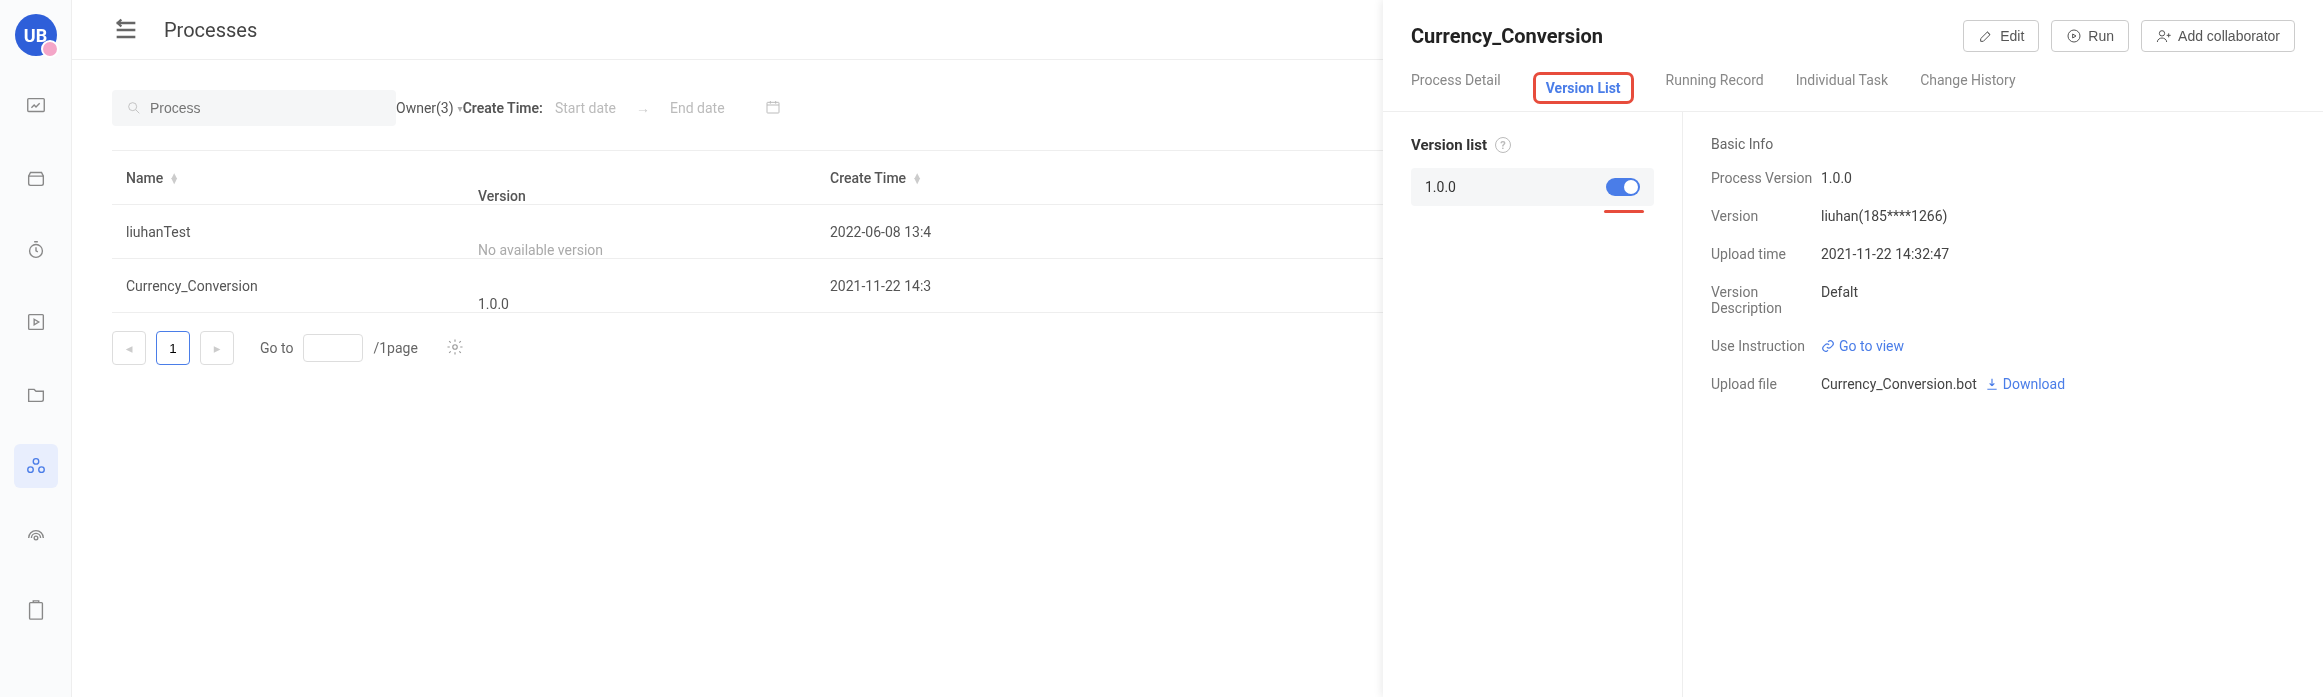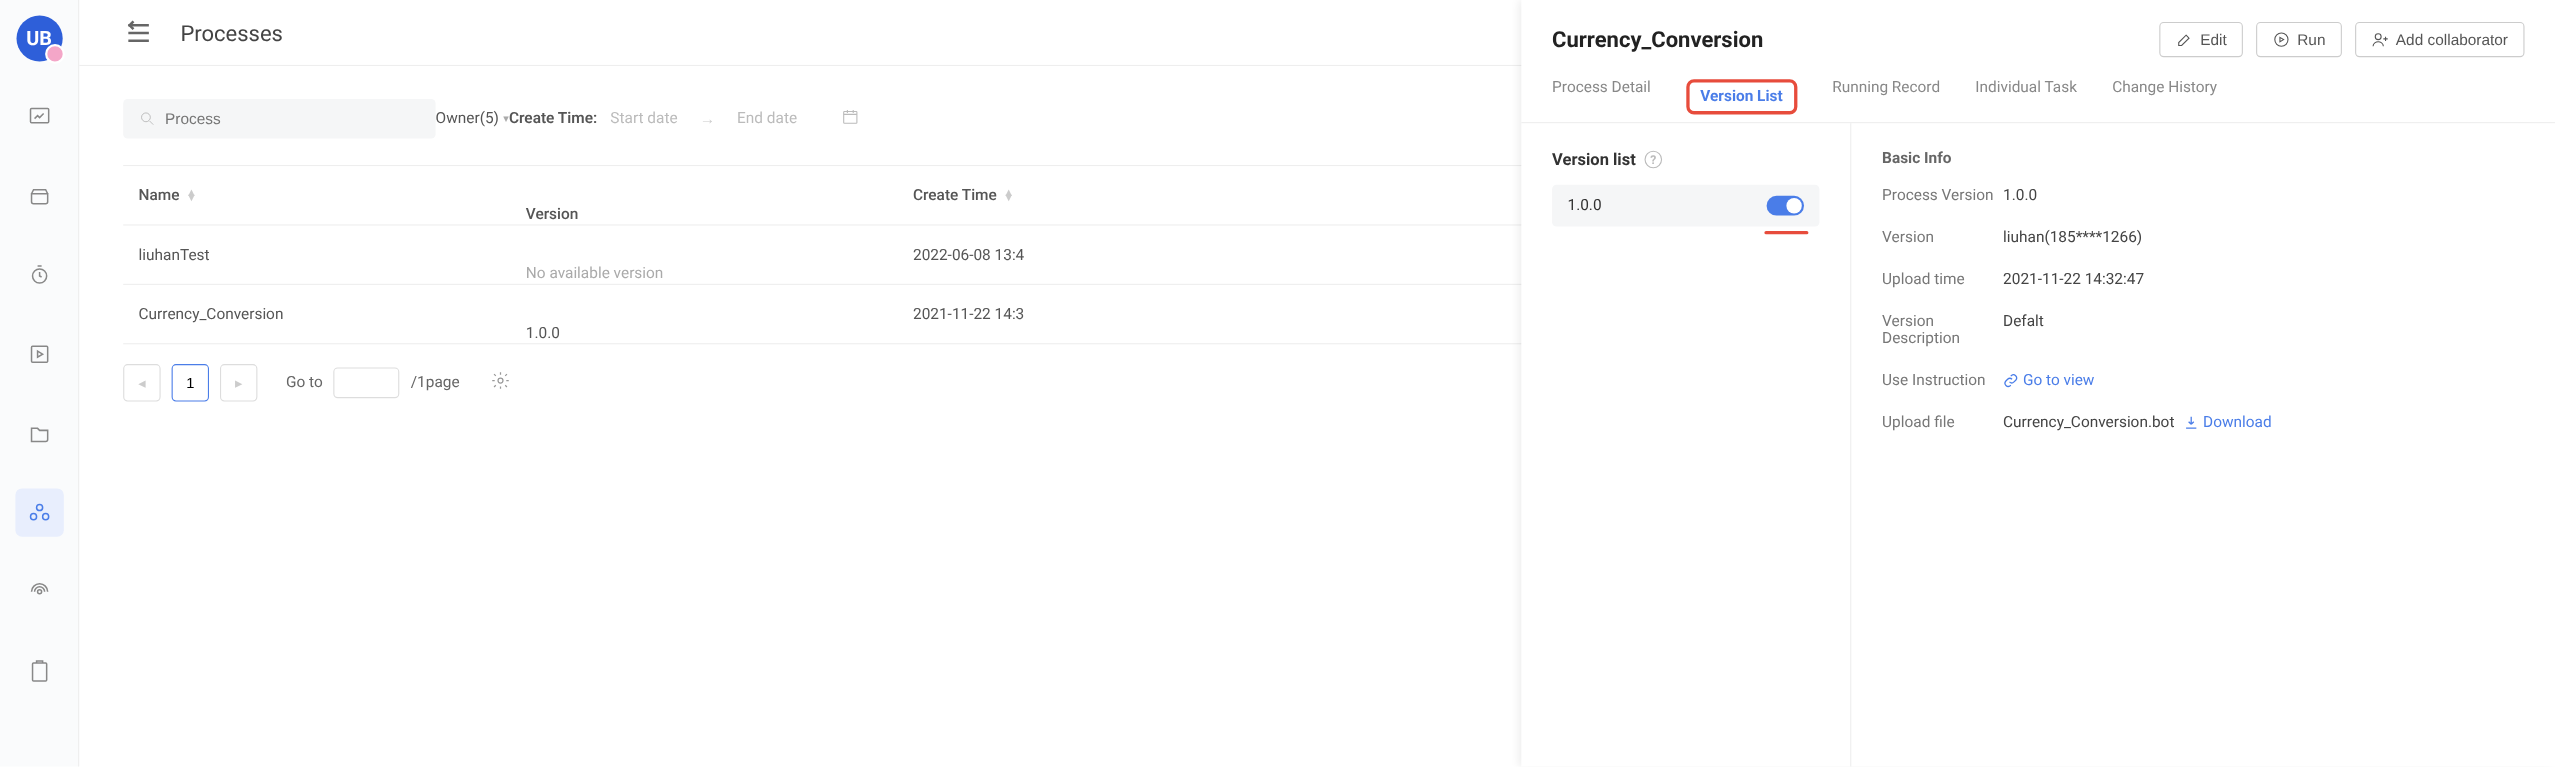--- a/index.html
+++ b/index.html
@@ -20,21 +20,21 @@
 .search-box { width: 284px; height: 36px; background: #f5f6f7; border-radius: 4px; display: flex; align-items: center; padding: 0 14px; gap: 8px; }
 .search-box svg { width: 16px; height: 16px; stroke: #aaa; fill: none; }
 .search-box input { border: none; background: transparent; outline: none; flex: 1; font-size: 14px; color: #888; }
 .owner-filter { font-size: 14px; color: #555; cursor: pointer; display: flex; align-items: center; gap: 4px; }
 .createtime-filter { display: flex; align-items: center; gap: 12px; font-size: 14px; color: #555; }
 .createtime-filter .label { font-weight: 600; }
 .date-range { display: flex; align-items: center; gap: 20px; color: #bbb; }
 .date-range .arrow { color: #ccc; }
 .cal-icon { color: #bbb; margin-left: 20px; }
 .table { border-top: 1px solid #eee; }
-.table-head, .table-row { display: flex; height: 54px; border-bottom: 1px solid #eee; padding: 0 14px; }
+.table-head, .table-row { display: flex; align-items: center; height: 54px; border-bottom: 1px solid #eee; padding: 0 14px; }
 .table-head { color: #555; font-size: 14px; font-weight: 500; }
 .col-name { width: 352px; display: flex; align-items: center; gap: 6px; }
 .col-version { width: 352px; margin-top: 36px; }
 .col-create { width: 180px; display: flex; align-items: center; gap: 6px; }
 .sorter { display: inline-flex; flex-direction: column; line-height: 5px; font-size: 10px; color: #ccc; }
 .table-row { color: #555; font-size: 14px; }
 .muted { color: #aaa; }
 .pagination { display: flex; align-items: center; gap: 10px; margin-top: 18px; font-size: 14px; color: #666; }
 .pg-btn { width: 34px; height: 34px; border: 1px solid #ddd; border-radius: 4px; display: flex; align-items: center; justify-content: center; color: #ccc; cursor: pointer; background: #fff; }
 .pg-input { width: 34px; height: 34px; border: 1px solid #4a7de8; border-radius: 4px; text-align: center; outline: none; }
@@ -51,21 +51,21 @@
 .tab-highlight { border: 3px solid #e74c3c; border-radius: 7px; padding: 5px 10px; margin-bottom: 7px; color: #4a7de8; font-weight: 700; }
 .panel-body { display: flex; flex: 1; }
 .version-col { width: 300px; padding: 24px 28px; border-right: 1px solid #eee; }
 .version-list-head { display: flex; align-items: center; gap: 8px; font-weight: 700; font-size: 15px; margin-bottom: 14px; }
 .help-circle { width: 16px; height: 16px; border: 1px solid #bbb; border-radius: 50%; color: #bbb; font-size: 11px; display: flex; align-items: center; justify-content: center; }
 .version-item { display: flex; justify-content: space-between; align-items: center; background: #f5f6f7; border-radius: 4px; padding: 10px 14px; font-size: 14px; position: relative; }
 .version-item::after { content: ""; position: absolute; right: 10px; bottom: -7px; width: 40px; height: 3px; background: #e74c3c; border-radius: 2px; }
 .toggle { width: 34px; height: 18px; border-radius: 10px; background: #4a7de8; position: relative; cursor: pointer; }
 .toggle::after { content: ""; width: 14px; height: 14px; border-radius: 50%; background: #fff; position: absolute; right: 2px; top: 2px; }
 .info-col { flex: 1; padding: 24px 28px; }
-.info-title { font-size: 14px; font-weight: 700; color: #666; margin-bottom: 18px; }
+.info-title { font-size: 14px; font-weight: 400; color: #666; margin-bottom: 18px; }
 .info-row { display: flex; margin-bottom: 22px; font-size: 14px; color: #555; }
 .info-label { width: 110px; color: #777; }
 .info-val { color: #444; }
 .link { color: #4a7de8; cursor: pointer; display: inline-flex; align-items: center; gap: 4px; }
 .file-row { display: flex; align-items: center; gap: 8px; }
 </style>
 </head>
 <body>
 
 <div class="app">
@@ -135,21 +135,21 @@
     <div class="content">
       <div class="filters">
         <div class="search-box">
           <svg viewBox="0 0 24 24">
               <circle cx="10" cy="10" r="6"></circle>
               <path d="M20 20l-5-5"></path>
             </svg>
           <input type="text" placeholder="Process" style="">
         </div>
         <div class="owner-filter">
-          <span>Owner(5)</span>
+          <span>Owner(3)</span>
           <span style="font-size:10px;color:#aaa">▾</span>
         </div>
         <div class="createtime-filter">
           <span class="label">Create Time:</span>
           <div class="date-range">
             <span>Start date</span>
             <span class="arrow">→</span>
             <span>End date</span>
             <span class="cal-icon">
               <svg width="16" height="16" viewBox="0 0 24 24" stroke="currentColor" fill="none" stroke-width="1.5">

